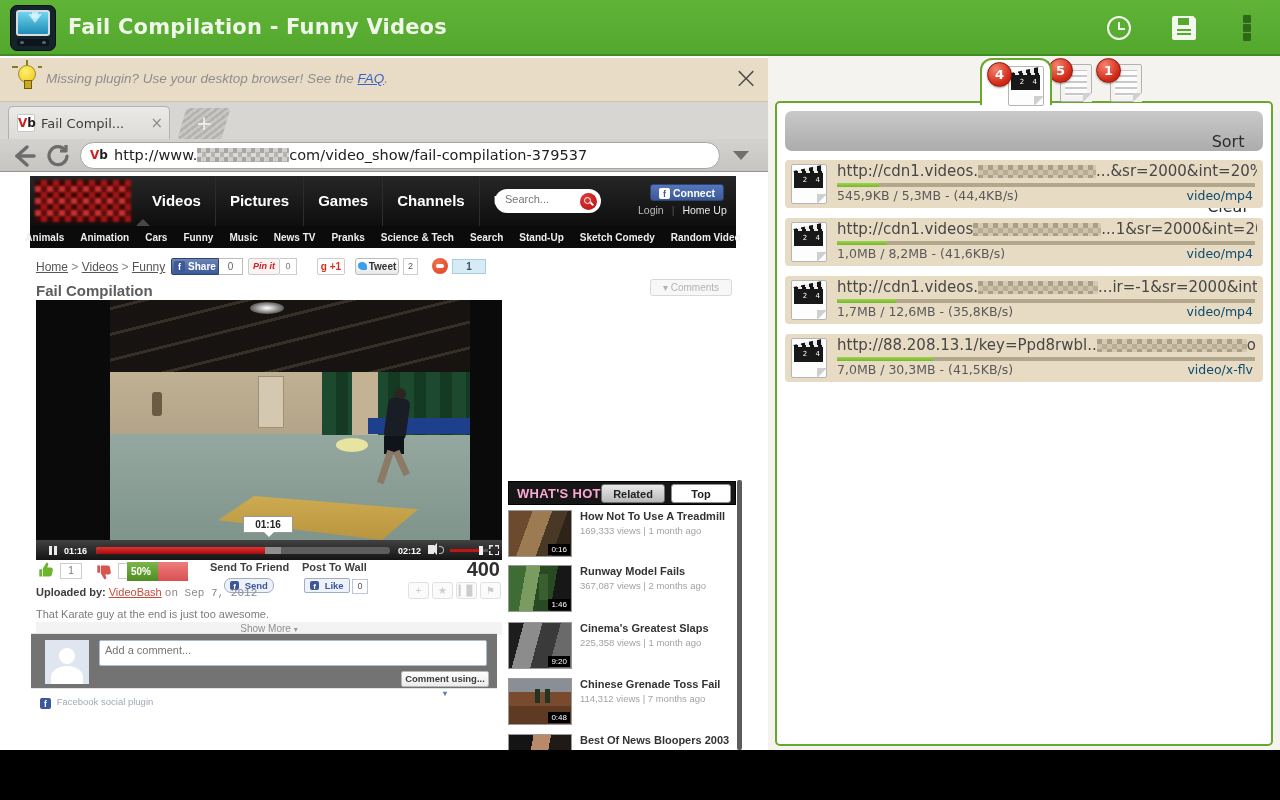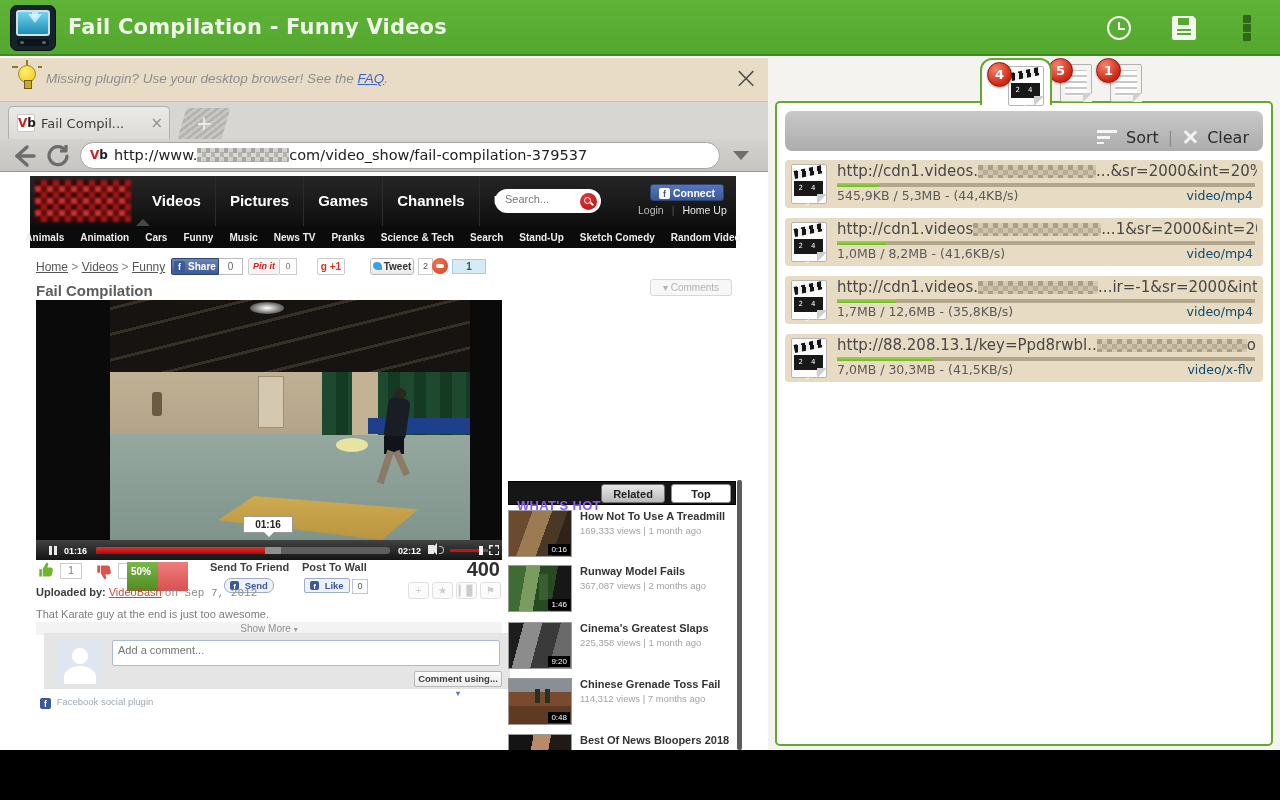--- a/index.html
+++ b/index.html
@@ -90,21 +90,21 @@
   
   .crumbs { position:absolute; left:36px; top:88px; font-size:12px; color:#888; }
   .crumbs a { color:#555; }
   .share-fb { position:absolute; left:171px; top:86px; height:17px; display:flex; }
   .share-fb .blue { width:48px; background:linear-gradient(#6d84b4,#3b5998); border:1px solid #2d4373; border-radius:2px 0 0 2px; color:#fff; font-size:10px; font-weight:bold; text-align:center; line-height:15px; }
   .share-fb .cnt { width:24px; background:#fff; border:1px solid #bbb; border-left:none; font-size:10px; color:#666; text-align:center; line-height:15px; }
   .share-pin { position:absolute; left:248px; top:86px; height:17px; display:flex; }
   .share-pin .pin { width:32px; background:#fdf2f2; border:1px solid #ccc; border-radius:2px; color:#cb2027; font-size:9px; font-weight:bold; font-style:italic; text-align:center; line-height:15px; }
   .share-pin .cnt { width:17px; background:#fff; border:1px solid #ccc; border-left:none; font-size:9px; color:#777; text-align:center; line-height:15px; }
   .share-g { position:absolute; left:317px; top:86px; width:28px; height:17px; background:#fff; border:1px solid #ccc; border-radius:2px; color:#d62e1f; font-size:10px; font-weight:bold; text-align:center; line-height:15px; }
-  .share-tw { position:absolute; left:370px; top:86px; height:17px; display:flex; }
+  .share-tw { position:absolute; left:355px; top:86px; height:17px; display:flex; }
   .share-tw .tw { width:44px; background:linear-gradient(#fff,#e8e8e8); border:1px solid #bbb; border-radius:3px; font-size:10px; font-weight:bold; color:#333; text-align:center; line-height:15px; }
   .share-tw .cnt { width:15px; margin-left:4px; background:#fff; border:1px solid #ccc; font-size:9px; color:#555; text-align:center; line-height:15px; }
   .bird { display:inline-block; width:9px; height:8px; background:#3aa0e8; border-radius:60% 70% 20% 70%; margin-right:2px; }
   .share-su { position:absolute; left:432px; top:86px; width:16px; height:16px; background:radial-gradient(circle at 35% 30%, #f07050, #d9431e); border-radius:50%; }
   .share-su::before { content:""; position:absolute; left:4px; top:6px; width:8px; height:4px; background:#fff; border-radius:3px; }
   .su-cnt { position:absolute; left:452px; top:87px; width:34px; height:15px; background:#d6ebf5; border:1px solid #a6cde0; font-size:10px; font-weight:bold; color:#356; text-align:center; line-height:14px; }
 
   .page-title { position:absolute; left:36px; top:110px; font-size:15px; font-weight:bold; color:#5d5d5d; }
   .comments-btn { position:absolute; left:650px; top:107px; width:82px; height:17px; background:#f7f7f7; border:1px solid #d8d8d8; border-radius:3px; font-size:10px; color:#b3b3b3; text-align:center; line-height:15px; }
 
@@ -149,50 +149,50 @@
     background:
      linear-gradient(#e9e9e9,#e9e9e9) 0 0/4px 1.5px, linear-gradient(#e9e9e9,#e9e9e9) 0 0/1.5px 4px,
      linear-gradient(#e9e9e9,#e9e9e9) 100% 0/4px 1.5px, linear-gradient(#e9e9e9,#e9e9e9) 100% 0/1.5px 4px,
      linear-gradient(#e9e9e9,#e9e9e9) 0 100%/4px 1.5px, linear-gradient(#e9e9e9,#e9e9e9) 0 100%/1.5px 4px,
      linear-gradient(#e9e9e9,#e9e9e9) 100% 100%/4px 1.5px, linear-gradient(#e9e9e9,#e9e9e9) 100% 100%/1.5px 4px;
     background-repeat:no-repeat; }
 
   
   .thumbicon { position:absolute; width:17px; height:16px; }
   .cntbox { position:absolute; width:22px; height:16px; background:#fff; border:1px solid #ccc; font-size:10px; color:#777; text-align:center; line-height:14px; }
-  .rating { position:absolute; left:127px; top:390px; width:61px; height:29px; display:flex; overflow:hidden; }
+  .rating { position:absolute; left:127px; top:390px; width:61px; height:19px; display:flex; overflow:hidden; }
   .rating .g { background:linear-gradient(#7ab648,#4f8c22); color:#fff; font-size:10px; font-weight:bold; line-height:19px; padding-left:4px; }
   .rating .r { flex:1; background:linear-gradient(#ee7d7d,#d95050); }
   .sec-label { position:absolute; font-size:11px; font-weight:bold; color:#3f3f3f; }
   .fb-mini { position:absolute; height:15px; background:#eef1f8; border:1px solid #9daccb; border-radius:2px; font-size:9.5px; color:#3b5998; font-weight:bold; line-height:13px; padding:0 5px; }
   .fb-mini .fbf { width:9px; height:9px; font-size:8px; line-height:9px; vertical-align:0; }
   .likecnt { position:absolute; width:16px; height:15px; background:#fff; border:1px solid #bcc5d8; font-size:9px; color:#555; text-align:center; line-height:13px; }
   .views { position:absolute; left:420px; top:386px; width:80px; text-align:right; font-size:20px; font-weight:bold; color:#2f2f2f; }
   .upl { position:absolute; left:36px; top:414px; font-size:11px; color:#3c3c3c; }
   .upl b { font-weight:bold; } .upl .usr { color:#c64a3a; } .upl .dt { color:#8a8a8a;font-family:Liberation Mono, monospace; }
   .act-btn { position:absolute; top:410px; width:21px; height:17px; background:#fbfbfb; border:1px solid #e1e1e1; border-radius:3px; color:#ccc; font-size:10px; text-align:center; line-height:15px; }
   .desc { position:absolute; left:36px; top:436px; font-size:11px; color:#7c7c7c; }
   .showmore { position:absolute; left:36px; top:450px; width:466px; height:13px; background:#f3f3f3; text-align:center; font-size:10px; color:#8f8f8f; line-height:13px; }
   .showmore .c { color:#9a9a9a; font-size:8px; }
 
   
-  .cbox { position:absolute; left:44px; top:461px; width:466px; height:56px; border-top:1px solid #e3e3e3; border-bottom:1px solid #e3e3e3; background:#e5e5e5; }
+  .cbox { position:absolute; left:31px; top:461px; width:466px; height:56px; border-top:1px solid #e3e3e3; border-bottom:1px solid #e3e3e3; background:#737373; }
   .avatar { position:absolute; left:14px; top:6px; width:44px; height:44px; background:#dfe6ef; overflow:hidden; }
   .avatar::before { content:""; position:absolute; left:14px; top:8px; width:16px; height:16px; background:#fff; border-radius:50%; }
   .avatar::after { content:""; position:absolute; left:6px; top:26px; width:32px; height:22px; background:#fff; border-radius:50% 50% 0 0; }
   .cbox textarea { position:absolute; left:68px; top:6px; width:388px; height:26px; border:1px solid #a9bed4; border-radius:2px; resize:none; font-size:11px; font-family:"Liberation Sans", sans-serif; color:#555; padding:3px 5px; outline:none; }
   .cusing { position:absolute; left:370px; top:37px; width:88px; height:16px; background:linear-gradient(#fdfdfd,#ececec); border:1px solid #b7b7b7; border-radius:2px; font-size:9.5px; font-weight:bold; color:#3c3c3c; text-align:center; line-height:14px; }
   .cusing .c { color:#5d7fb4; font-size:8px; }
   .fbplug { position:absolute; left:40px; top:524px; font-size:9.5px; color:#9fa9b6; }
   .fbplug .fbf { width:11px; height:11px; font-size:8.5px; line-height:11px; vertical-align:-2px; }
 
   
   .whatshot { position:absolute; left:508px; top:309px; width:228px; }
   .wh-head { position:relative; height:24px; background:#161616; border:1px solid #000; }
-  .wh-title { position:absolute; left:8px; top:4px; font-size:13px; font-weight:bold; color:#8b5cf6; letter-spacing:.3px;margin-top:12px; }
+  .wh-title { position:absolute; left:8px; top:4px; font-size:13px; font-weight:bold; color:#f9a8d4; letter-spacing:.3px; }
   .wh-tab { position:absolute; top:2px; height:19px; border-radius:3px; font-size:11px; font-weight:bold; color:#222; text-align:center; line-height:18px; }
   .wh-tab.related { left:92px; width:64px; background:linear-gradient(#e8e8e8,#b9b9b9); border:1px solid #6f6f6f; }
   .wh-tab.top { left:162px; width:60px; background:#fff; border:1px solid #8f8f8f; }
   .wh-item { position:absolute; left:0; width:228px; height:50px; }
   .wh-thumb { position:absolute; left:0; top:0; width:64px; height:47px; border:1px solid #9a9a9a; }
   .wh-dur { position:absolute; right:1px; bottom:1px; background:#000; color:#fff; font-size:8px; padding:1px 3px; }
   .wh-txt { position:absolute; left:72px; top:0; width:152px; }
   .wh-t { font-size:11px; font-weight:bold; color:#333; line-height:13px; }
   .wh-m { font-size:9.5px; color:#a3a3a3; margin-top:2px; }
   .th1 { background:linear-gradient(110deg,#6b4a2e 0 30%,#9c7b52 30% 55%,#4a3826 55% 75%,#2e2318 75%); }
@@ -211,23 +211,23 @@
   .rtab { position:absolute; top:8px; width:38px; height:40px; z-index:1; }
   .rtab.t2 { left:292px; } .rtab.t3 { left:342px; }
   .badge { position:absolute; width:25px; height:25px; border-radius:50%; background:radial-gradient(circle at 35% 28%, #f4836f, #cf2512 70%); border:1px solid #8c1507; color:#fff; font-size:13px; font-weight:bold; text-align:center; line-height:24px; z-index:4; box-shadow:0 1px 2px rgba(0,0,0,.35); }
   .pageicon { position:absolute; width:32px; height:38px; background:#fcfcfc; border:1px solid #b2b2b2; border-radius:2px;
     background-image:repeating-linear-gradient(#fcfcfc 0 4px, #c9c9c9 4px 6px); background-clip:content-box; padding:5px 4px; }
   .pageicon::after { content:""; position:absolute; right:-1px; bottom:-1px; border-top:9px solid #d0d0d0; border-right:9px solid #f5f3ef; }
   .clapicon { position:relative; width:36px; height:40px; background:#fdfdfd; border:1px solid #b5b5b5; border-radius:2px; }
   .clapicon::after { content:""; position:absolute; right:-1px; bottom:-1px; border-top:10px solid #cfcfcf; border-right:10px solid transparent; }
   .clap-top { position:absolute; left:2px; top:3px; width:29px; height:8px; transform:rotate(-12deg);
     background:repeating-linear-gradient(100deg,#141414 0 4px,#ececec 4px 8px); }
-  .clap-body { position:absolute; left:2px; top:16px; width:29px; height:15px; background:#181818; color:#fff; font-size:7px; letter-spacing:3px; text-align:center; line-height:15px; }
+  .clap-body { position:absolute; left:2px; top:8px; width:29px; height:15px; background:#181818; color:#fff; font-size:7px; letter-spacing:3px; text-align:right; line-height:15px; }
   .sortbar { position:absolute; left:8px; top:8px; width:478px; height:40px; background:linear-gradient(#c9c9c9,#acacac); border-radius:7px; }
-  .sort-group { position:absolute; right:14px; top:0; height:52px; display:flex; align-items:center; gap:9px; }
+  .sort-group { position:absolute; right:14px; top:12px; height:52px; display:flex; align-items:center; gap:9px;flex-direction:column; }
   .i-sort { width:20px; height:14px; background:
       linear-gradient(#f4f4f4,#f4f4f4) 0 0/20px 3px,
       linear-gradient(#f4f4f4,#f4f4f4) 0 6px/13px 3px,
       linear-gradient(#f4f4f4,#f4f4f4) 0 12px/7px 2px; background-repeat:no-repeat; }
   .sort-label { font-size:16px; color:#2c2c2c; }
   .sort-sep { color:#8d8d8d; font-size:16px; }
   .i-x { position:relative; width:16px; height:16px; }
   .i-x::before, .i-x::after { content:""; position:absolute; left:7px; top:0; width:2.5px; height:16px; background:#f2f2f2; }
   .i-x::before { transform:rotate(45deg); } .i-x::after { transform:rotate(-45deg); }
   .dl-item { position:absolute; left:8px; width:478px; height:48px; background:#e7dbc3; border-radius:4px; }
@@ -477,21 +477,21 @@
             <span class="wh-dur">0:48</span>
           </div>
         <div class="wh-txt">
             <div class="wh-t">Chinese Grenade Toss Fail</div>
             <div class="wh-m">114,312 views  |  7 months ago</div>
           </div>
       </div>
       <div class="wh-item" style="top:253px;">
         <div class="wh-thumb th5"></div>
         <div class="wh-txt">
-            <div class="wh-t">Best Of News Bloopers 2018</div>
+            <div class="wh-t">Best Of News Bloopers 2003</div>
           </div>
       </div>
     </div>
     <div class="pg-scrollbar"></div>
   </section>
 
   <aside class="rp">
     <div class="rtab-active">
       <div class="badge" style="left:5px; top:2px;">4</div>
       <div class="clapicon" style="position:absolute; right:6px; top:6px;">

